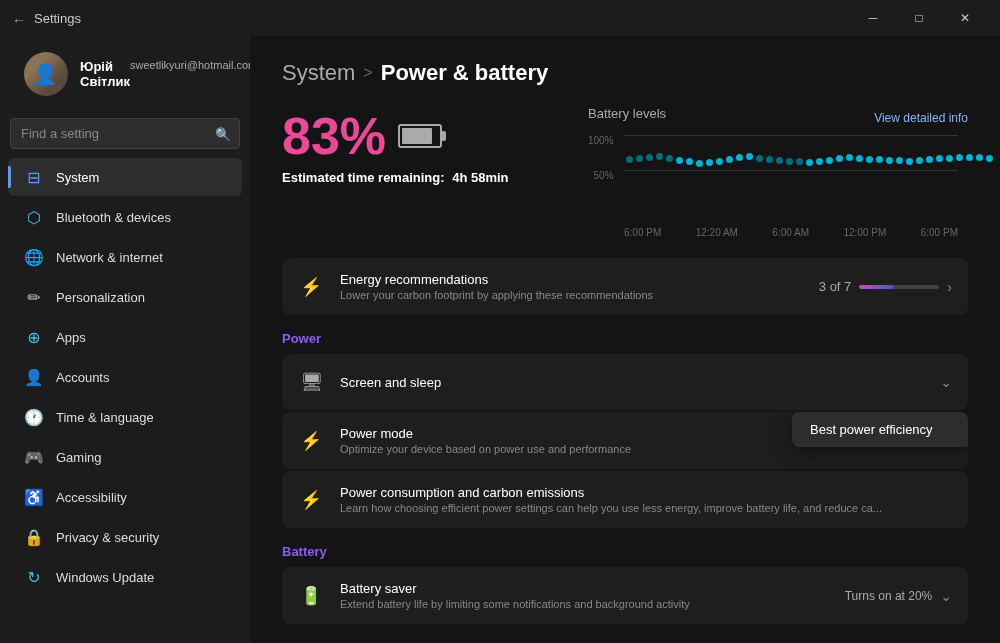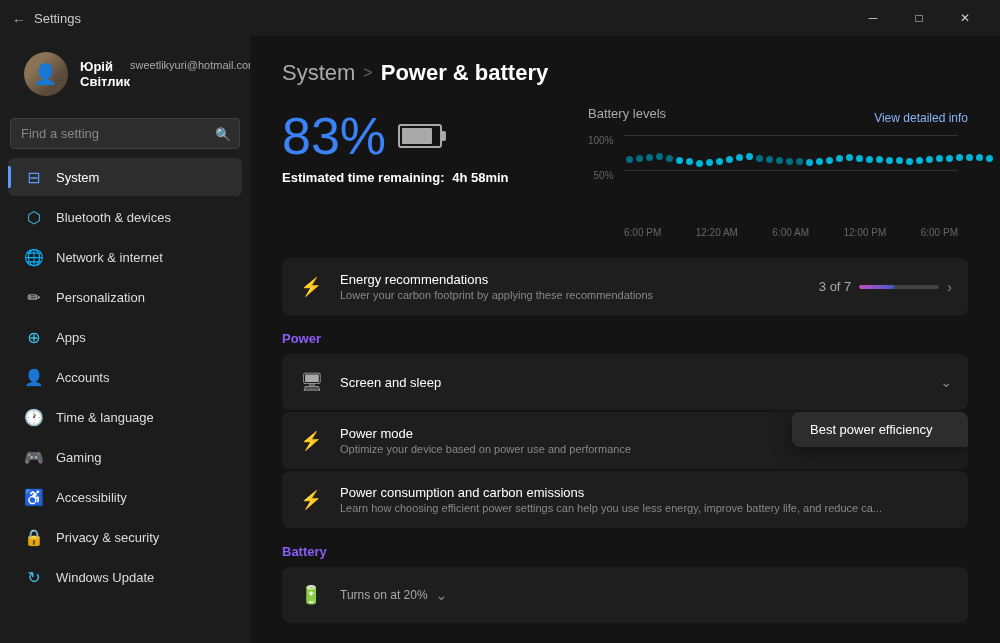--- a/index.html
+++ b/index.html
@@ -196,22 +196,22 @@
       margin-bottom: 20px;
     }
     .battery-left {}
     .battery-pct {
       display: flex;
       align-items: center;
       gap: 12px;
     }
     .pct-number {
       font-size: 52px;
-      font-weight: 400;
-      color: #3b82f6;
+      font-weight: 700;
+      color: #ec4899;
     }
     .battery-icon-wrap {
       display: flex;
       align-items: center;
     }
     .battery-icon {
       width: 44px;
       height: 24px;
       border: 2px solid #aaa;
       border-radius: 3px;
@@ -638,20 +638,24 @@
           </div>
         </div>
       </div>
     </div>
 
     <div class="section-label">Battery</div>
 
     <div class="card">
       <div class="card-row">
         <div class="card-icon">🔋</div>
+        <div class="card-text">
+          <div class="card-title">Battery saver</div>
+          <div class="card-subtitle">Extend battery life by limiting some notifications and background activity</div>
+        </div>
         <div class="card-right">
           <span>Turns on at 20%</span>
           <span class="chevron-down">⌄</span>
         </div>
       </div>
     </div>
 
   </div>
 </div>
 

